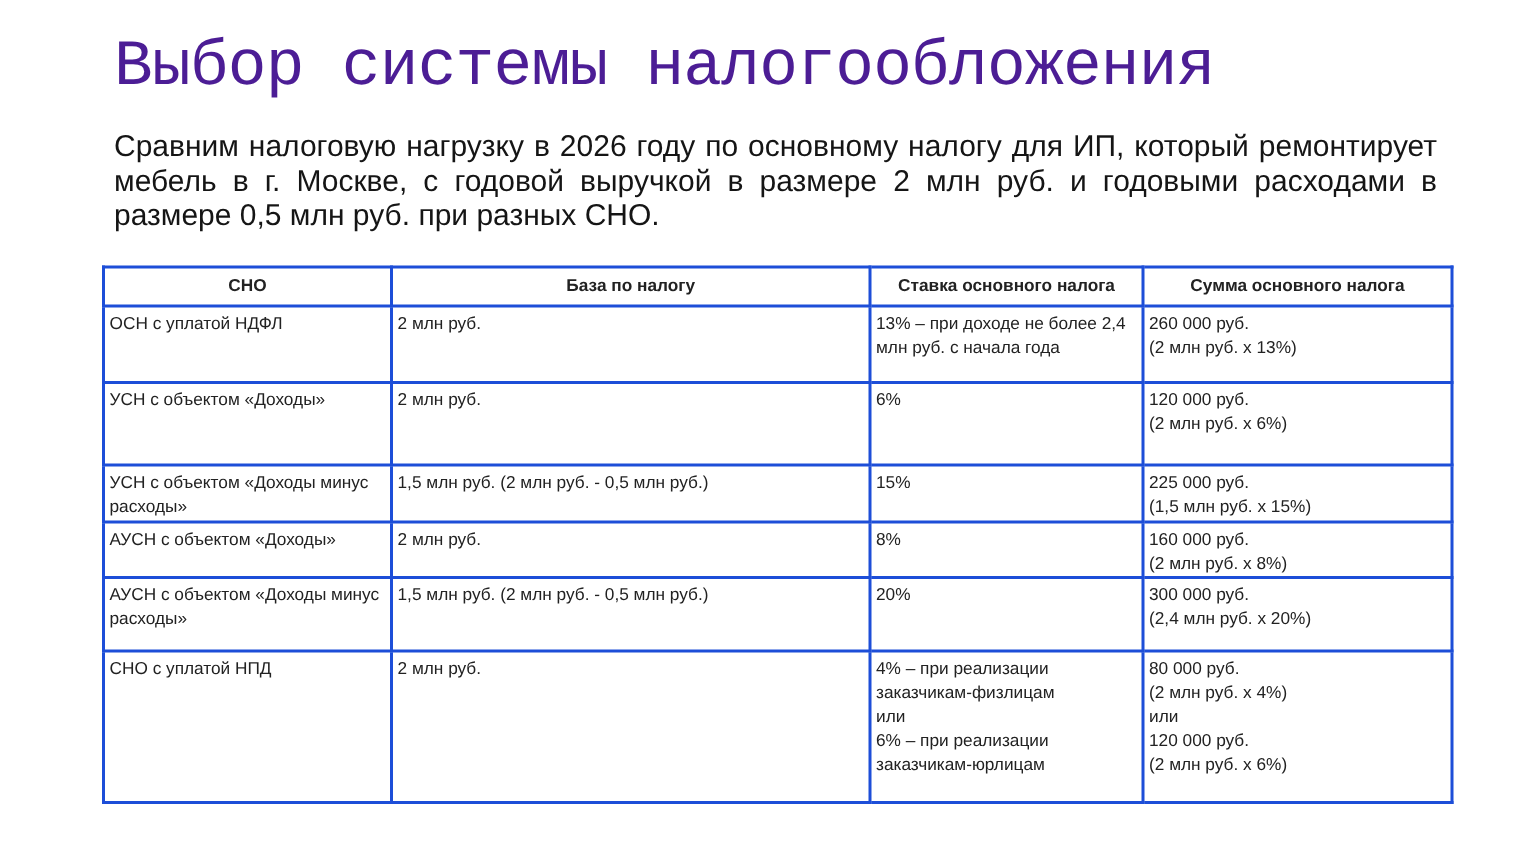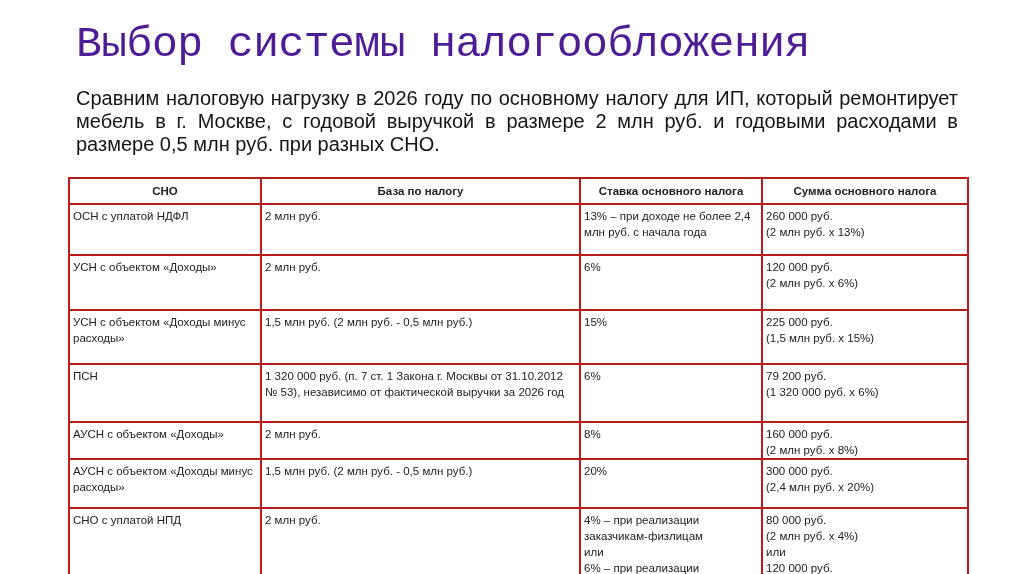--- a/index.html
+++ b/index.html
@@ -15,21 +15,21 @@
       font-family: "Liberation Sans", sans-serif;
       font-size: 20px; line-height: 23px; text-align: justify; margin: 0;
       color: #151515;
     }
     table.tax {
       position: absolute; left: 68px; top: 177px;
       border-collapse: collapse; table-layout: fixed;
       font-family: "Liberation Sans", sans-serif; font-size: 11.5px; color: #222;
     }
     table.tax td, table.tax th {
-      border: 2px solid #b91c1c; padding: 3px 3px 0 3px; vertical-align: top; line-height: 16px;
+      border: 2px solid #1d4ed8; padding: 3px 3px 0 3px; vertical-align: top; line-height: 16px;
     }
     table.tax th { font-weight: bold; text-align: center; vertical-align: middle; padding: 0 3px; height: 24px; }
     table.tax td.c { text-align: left; }
     col.c1 { width: 192px; } col.c2 { width: 319px; } col.c3 { width: 182px; } col.c4 { width: 206px; }
     .line { display: block; }
   </style>
 </head>
 <body>
 
 <h1 class="title">Выбор системы налогообложения</h1>
@@ -67,40 +67,29 @@
       <td>УСН с объектом «Доходы»</td>
       <td>2 млн руб.</td>
       <td class="c">
         <span class="line">6%</span>
       </td>
       <td class="c">
         <span class="line">120 000 руб.</span>
         <span class="line">(2 млн руб. х 6%)</span>
       </td>
     </tr>
-    <tr style="height:54px">
+    <tr style="height:38px">
       <td>УСН с объектом «Доходы минус расходы»</td>
       <td>1,5 млн руб. (2 млн руб. - 0,5 млн руб.)</td>
       <td class="c">
         <span class="line">15%</span>
       </td>
       <td class="c">
         <span class="line">225 000 руб.</span>
         <span class="line">(1,5 млн руб. х 15%)</span>
-      </td>
-    </tr>
-    <tr style="height:58px">
-      <td>ПСН</td>
-      <td>1 320 000 руб. (п. 7 ст. 1 Закона г. Москвы от 31.10.2012 № 53), независимо от фактической выручки за 2026 год</td>
-      <td class="c">
-        <span class="line">6%</span>
-      </td>
-      <td class="c">
-        <span class="line">79 200 руб.</span>
-        <span class="line">(1 320 000 руб. х 6%)</span>
       </td>
     </tr>
     <tr style="height:37px">
       <td>АУСН с объектом «Доходы»</td>
       <td>2 млн руб.</td>
       <td class="c">
         <span class="line">8%</span>
       </td>
       <td class="c">
         <span class="line">160 000 руб.</span>
@@ -111,21 +100,21 @@
       <td>АУСН с объектом «Доходы минус расходы»</td>
       <td>1,5 млн руб. (2 млн руб. - 0,5 млн руб.)</td>
       <td class="c">
         <span class="line">20%</span>
       </td>
       <td class="c">
         <span class="line">300 000 руб.</span>
         <span class="line">(2,4 млн руб. х 20%)</span>
       </td>
     </tr>
-    <tr style="height:89px">
+    <tr style="height:101px">
       <td>СНО с уплатой НПД</td>
       <td>2 млн руб.</td>
       <td class="c">
         <span class="line">4% – при реализации</span>
         <span class="line">заказчикам-физлицам</span>
         <span class="line">или</span>
         <span class="line">6% – при реализации</span>
         <span class="line">заказчикам-юрлицам</span>
       </td>
       <td class="c">

